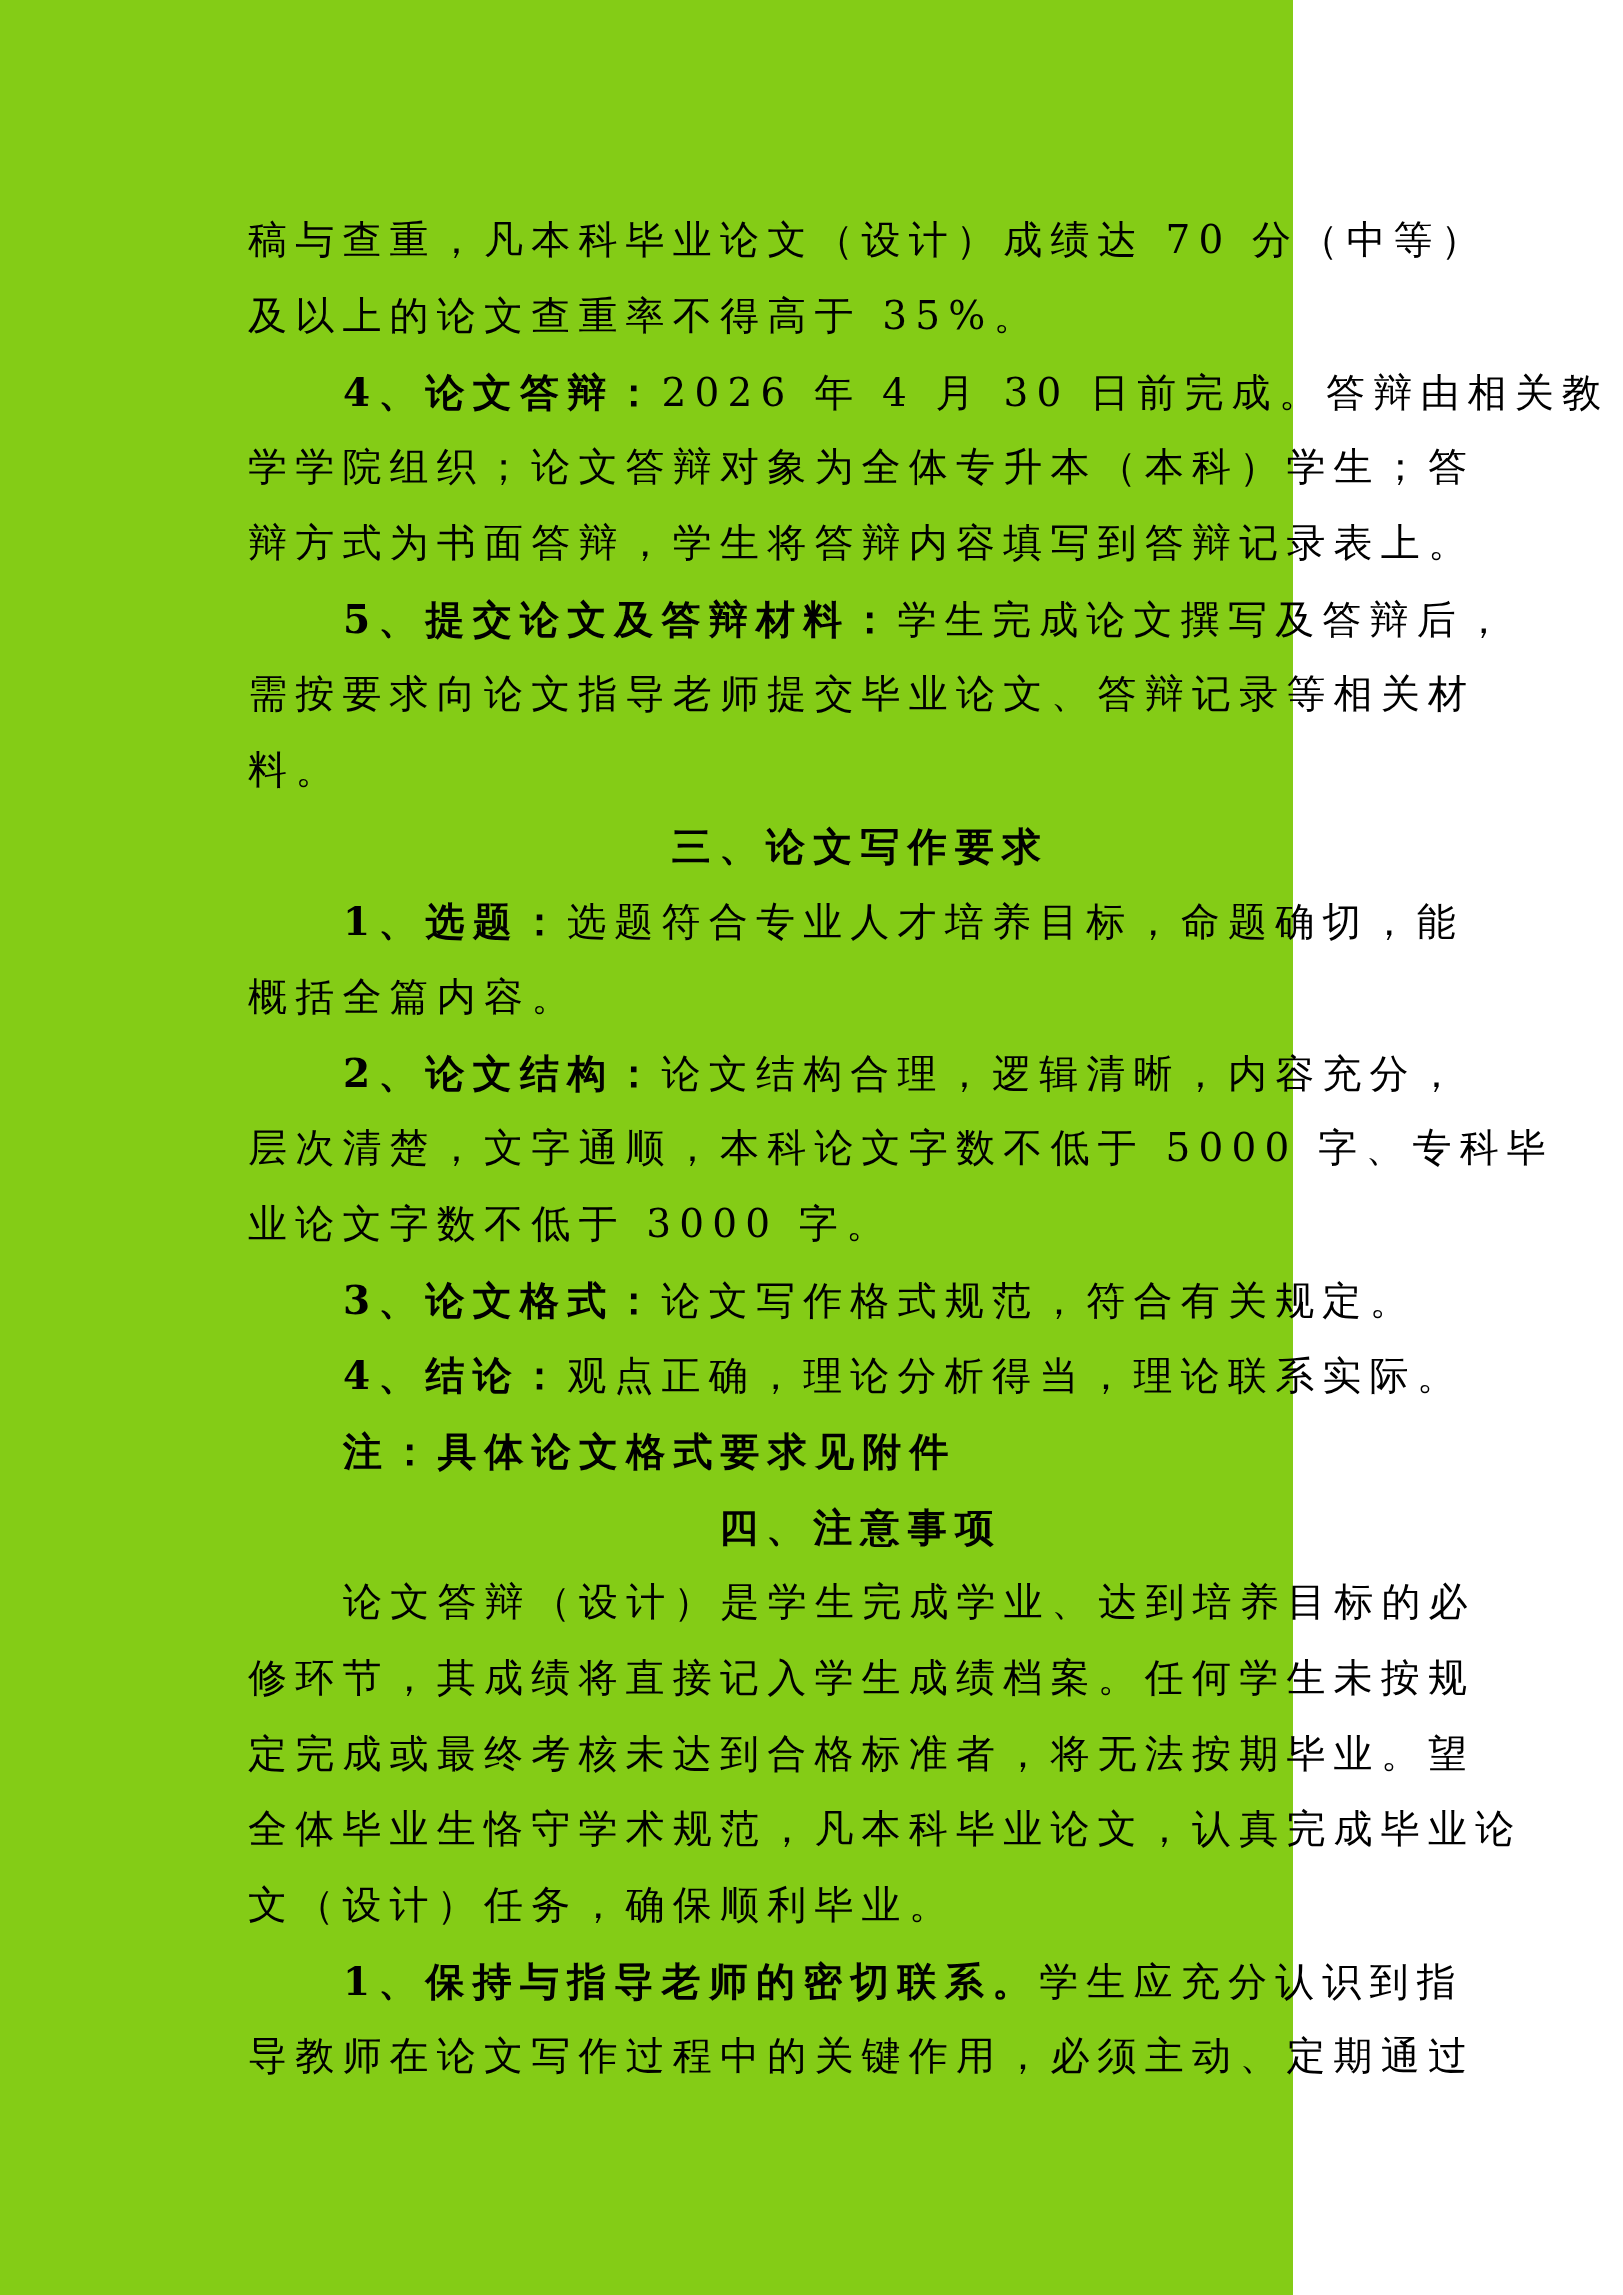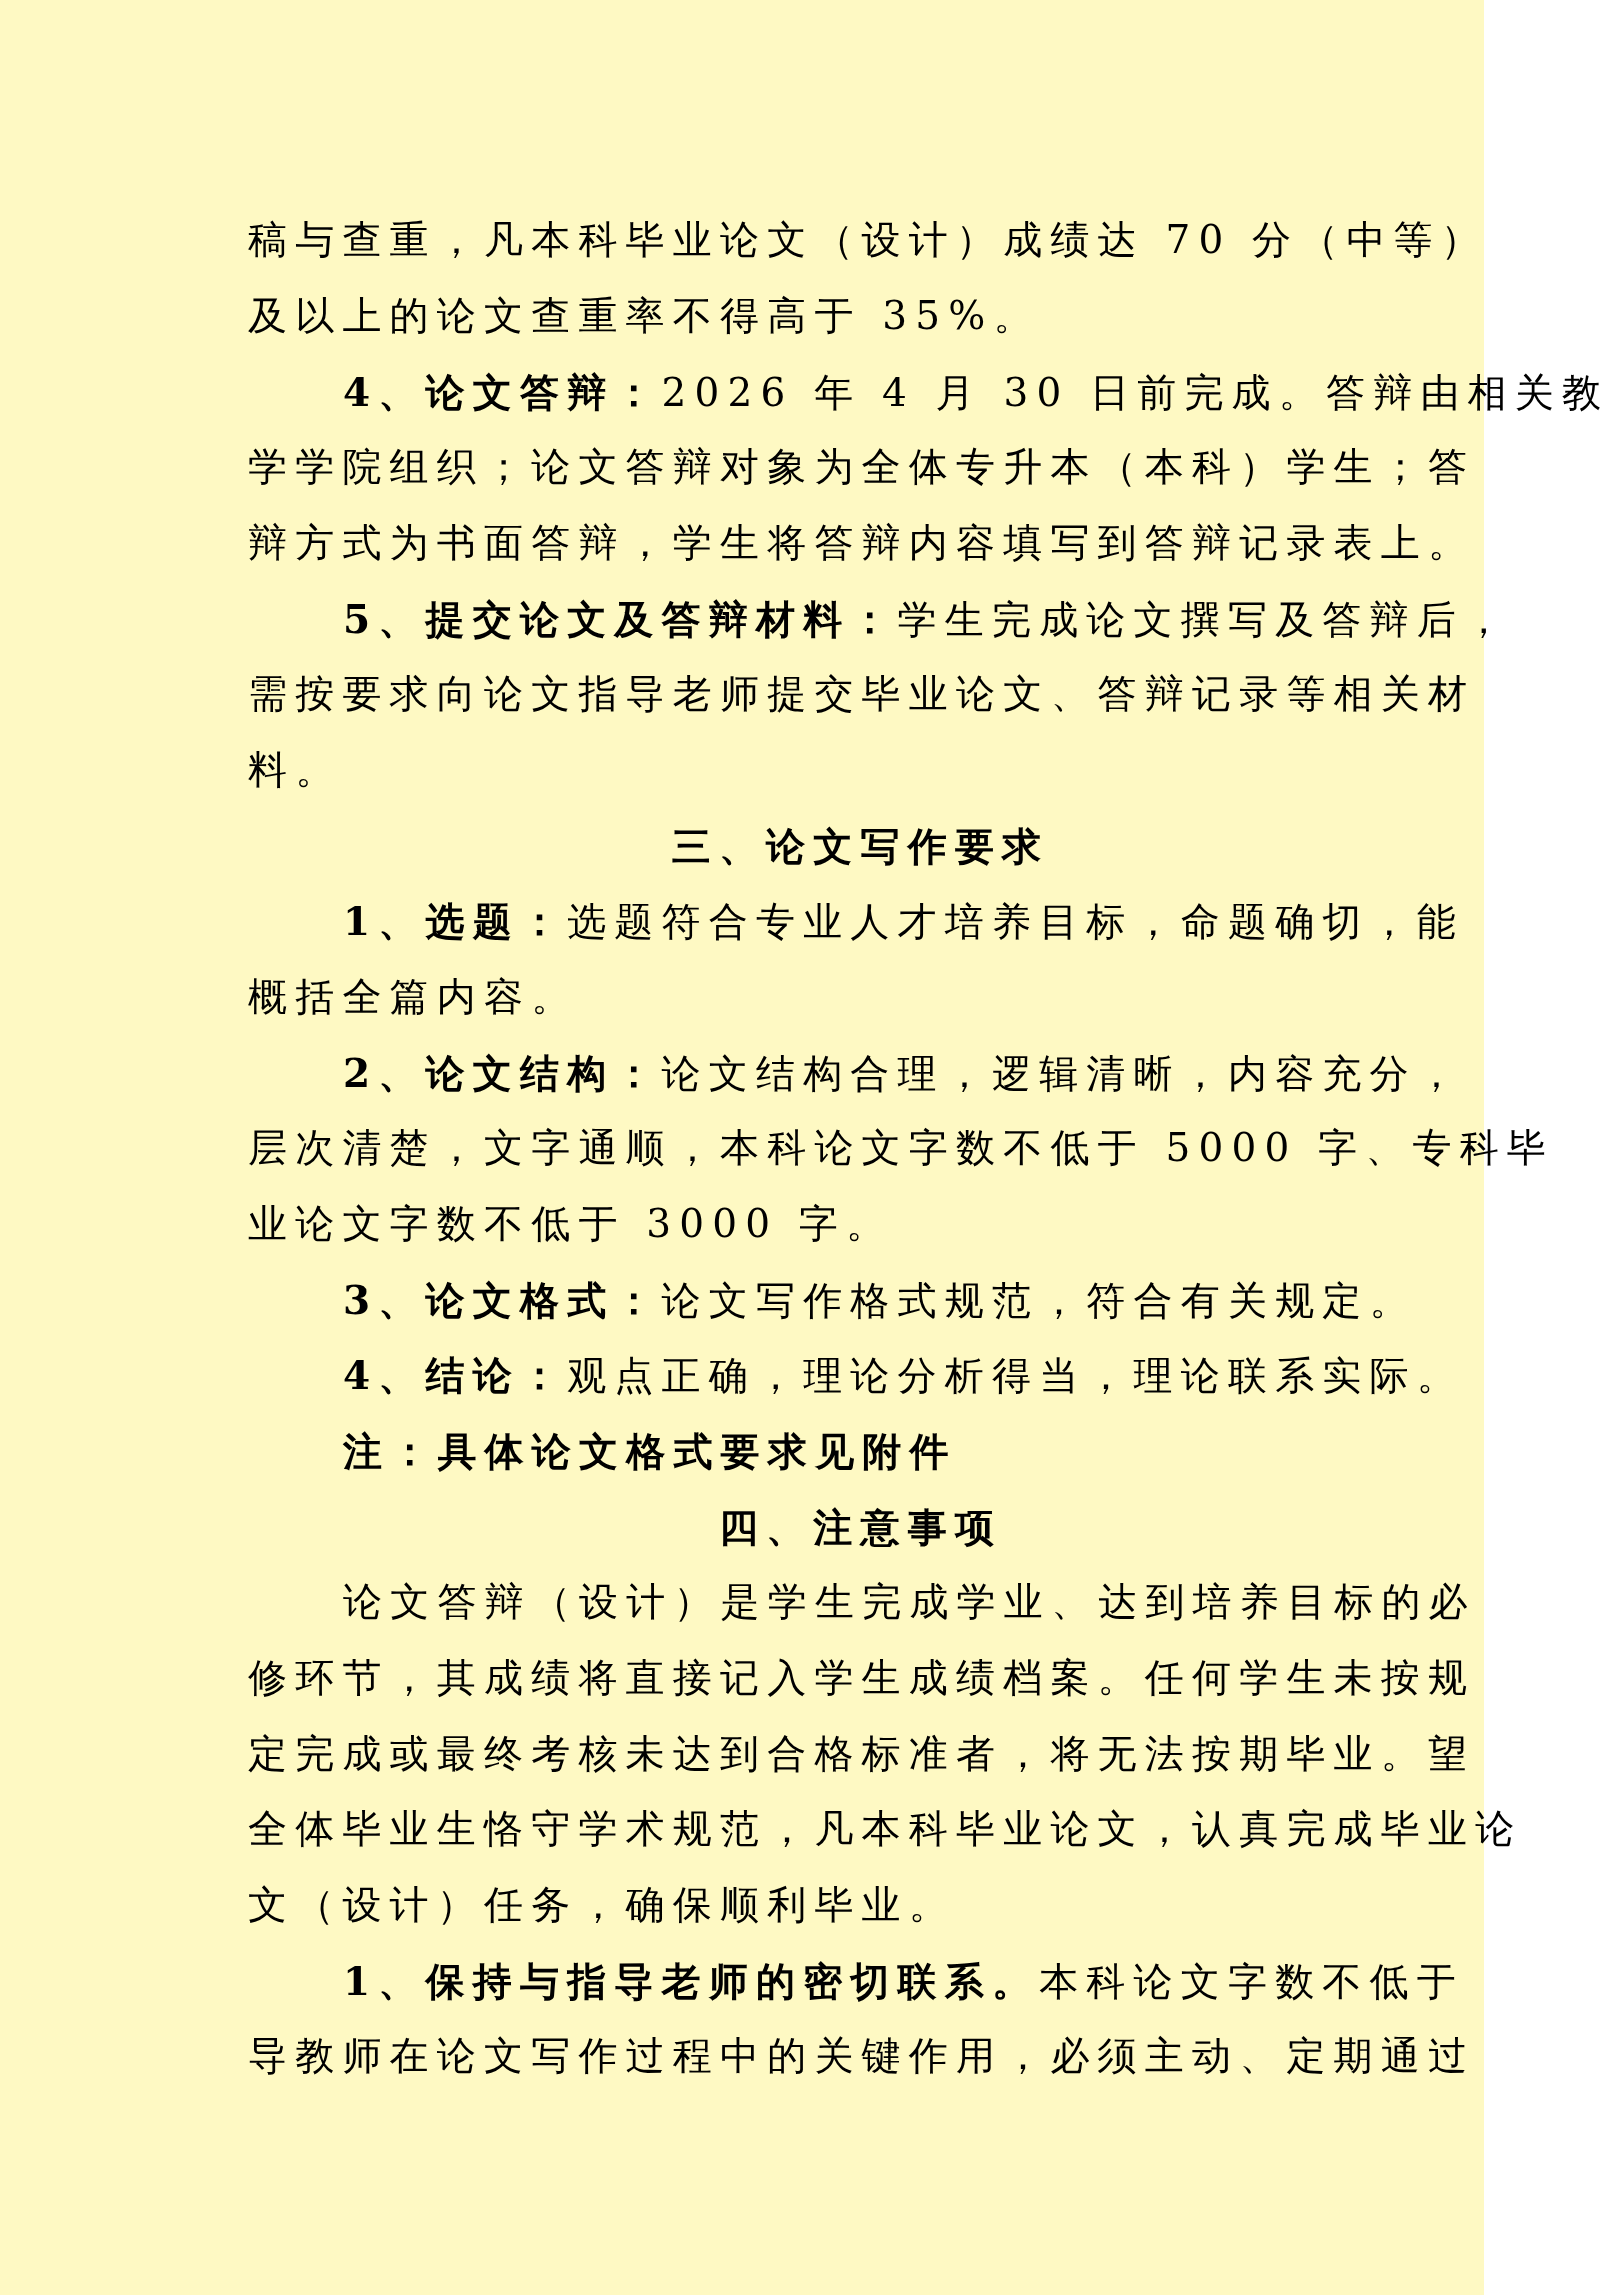--- a/index.html
+++ b/index.html
@@ -1,18 +1,18 @@
 <!DOCTYPE html>
 <html style="font-size:8.2px"><head>
 <meta charset="utf-8">
 <style>
   html, body { margin: 0; padding: 0; background: #ffffff; }
   body { width: 1623px; height: 2295px; position: relative; overflow: hidden;
          font-family: "DejaVu Serif", "Liberation Serif", serif; color: #000; }
-  .page { position: absolute; left: 0; top: 0; width: 1484px; height: 2295px; background: #fef9c3; }
+  .page { position: absolute; left: 0; top: 0; width: 1293px; height: 2295px; background: #84cc16; }
   .line { position: absolute; left: 248px; width: 1130px; height: 76px;
           font-size: 39px; line-height: 76px; letter-spacing: 8.2px; white-space: nowrap; }
   .indent { left: 343px; width: 1035px; }
   .bold { font-weight: bold; margin-top: 48px; }
   .heading { font-weight: bold; text-align: center; }
 </style>
 </head>
 <body>
 
 <div class="page">
@@ -91,20 +91,20 @@
     <span>定完成或最终考核未达到合格标准者，将无法按期毕业。望</span>
   </div>
   <div class="line" style="top:1791px">
     <span>全体毕业生恪守学术规范，凡本科毕业论文，认真完成毕业论</span>
   </div>
   <div class="line" style="top:1867px">
     <span>文（设计）任务，确保顺利毕业。</span>
   </div>
 
   <div class="line indent" style="top:1943px">
-    <span class="bold">1、保持与指导老师的密切联系。</span><span>本科论文字数不低于</span>
+    <span class="bold">1、保持与指导老师的密切联系。</span><span>学生应充分认识到指</span>
   </div>
   <div class="line" style="top:2018px">
     <span>导教师在论文写作过程中的关键作用，必须主动、定期通过</span>
   </div>
 
 </div>
 
 
 </body></html>

